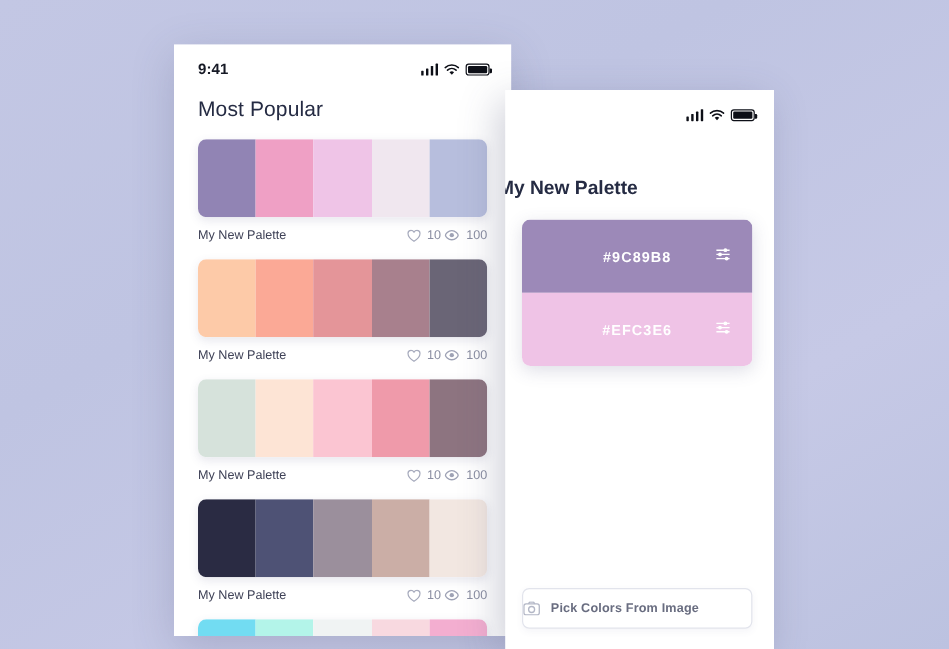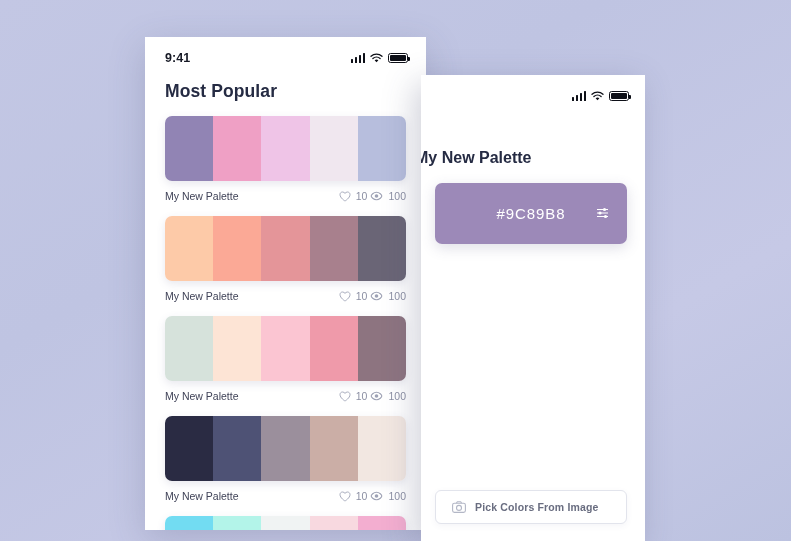--- a/index.html
+++ b/index.html
@@ -70,21 +70,21 @@
   }
   .battery::after {
     content: ""; position: absolute; right: -3px; top: 3px;
     width: 1.8px; height: 4px; background: #0d0f17; border-radius: 0 1px 1px 0;
   }
   .battery span { display: block; height: 100%; background: #0d0f17; border-radius: 1px; }
 
   
   .screen-title {
     font-size: 17.5px;
-    font-weight: bold;
+    font-weight: normal;
     color: #252b43;
     padding: 12px 20px 0 20px;
     letter-spacing: 0.1px;
   }
   .palette-list { padding: 14px 20px 0 20px; }
   .palette-card { margin-bottom: 14px; }
   .swatch-row {
     display: flex;
     height: 65px;
     border-radius: 7px;
@@ -127,22 +127,22 @@
     box-shadow: 0 4px 14px rgba(80, 80, 120, 0.18);
   }
   .color-row {
     height: 61px;
     display: flex;
     align-items: center;
     justify-content: center;
     position: relative;
   }
   .hex-label {
-    font-size: 15px;
-    font-weight: normal;
+    font-size: 12px;
+    font-weight: bold;
     color: #ffffff;
     letter-spacing: 0.9px;
   }
   .slider-icon {
     position: absolute;
     right: 18px;
     top: 50%;
     transform: translateY(-50%);
   }
   .pick-button {
@@ -150,21 +150,20 @@
     left: 14px;
     right: 18px;
     bottom: 17px;
     height: 34px;
     border: 1px solid #e2e4ec;
     border-radius: 6px;
     background: #ffffff;
     display: flex;
     align-items: center;
     gap: 9px;
-    padding-left: 16px;
     box-sizing: border-box;
     box-shadow: 0 2px 6px rgba(90, 90, 130, 0.06);
   }
   .pick-label {
     font-size: 10.5px;
     font-weight: bold;
     color: #696d80;
     letter-spacing: 0.15px;
   }
 </style>
@@ -357,20 +356,33 @@
           <circle cx="8.5" cy="2.5" r="1.6" fill="#ffffff"></circle>
           <line x1="1" y1="6" x2="12" y2="6" stroke="#ffffff" stroke-width="1.2"></line>
           <circle cx="4" cy="6" r="1.6" fill="#ffffff"></circle>
           <line x1="1" y1="9.5" x2="12" y2="9.5" stroke="#ffffff" stroke-width="1.2"></line>
           <circle cx="9.5" cy="9.5" r="1.6" fill="#ffffff"></circle>
         </svg>
       </span>
     </div>
 
 
+    <div class="color-row" style="background:#efc3e6">
+      <span class="hex-label">#EFC3E6</span>
+      <span class="slider-icon">
+        <svg width="13" height="12" viewBox="0 0 13 12">
+          <line x1="1" y1="2.5" x2="12" y2="2.5" stroke="#ffffff" stroke-width="1.2"></line>
+          <circle cx="8.5" cy="2.5" r="1.6" fill="#ffffff"></circle>
+          <line x1="1" y1="6" x2="12" y2="6" stroke="#ffffff" stroke-width="1.2"></line>
+          <circle cx="4" cy="6" r="1.6" fill="#ffffff"></circle>
+          <line x1="1" y1="9.5" x2="12" y2="9.5" stroke="#ffffff" stroke-width="1.2"></line>
+          <circle cx="9.5" cy="9.5" r="1.6" fill="#ffffff"></circle>
+        </svg>
+      </span>
+    </div>
 
 
 
   </div>
 
   <div class="pick-button">
     <svg width="14" height="12" viewBox="0 0 14 12">
       <rect x="0.6" y="2.2" width="12.8" height="9.2" rx="1.8" fill="none" stroke="#b3b7c6" stroke-width="1.1"></rect>
       <path d="M4.4 2.2 5.3 0.7h3.4l0.9 1.5" fill="none" stroke="#b3b7c6" stroke-width="1.1" stroke-linejoin="round"></path>
       <circle cx="7" cy="6.9" r="2.5" fill="none" stroke="#b3b7c6" stroke-width="1.1"></circle>

